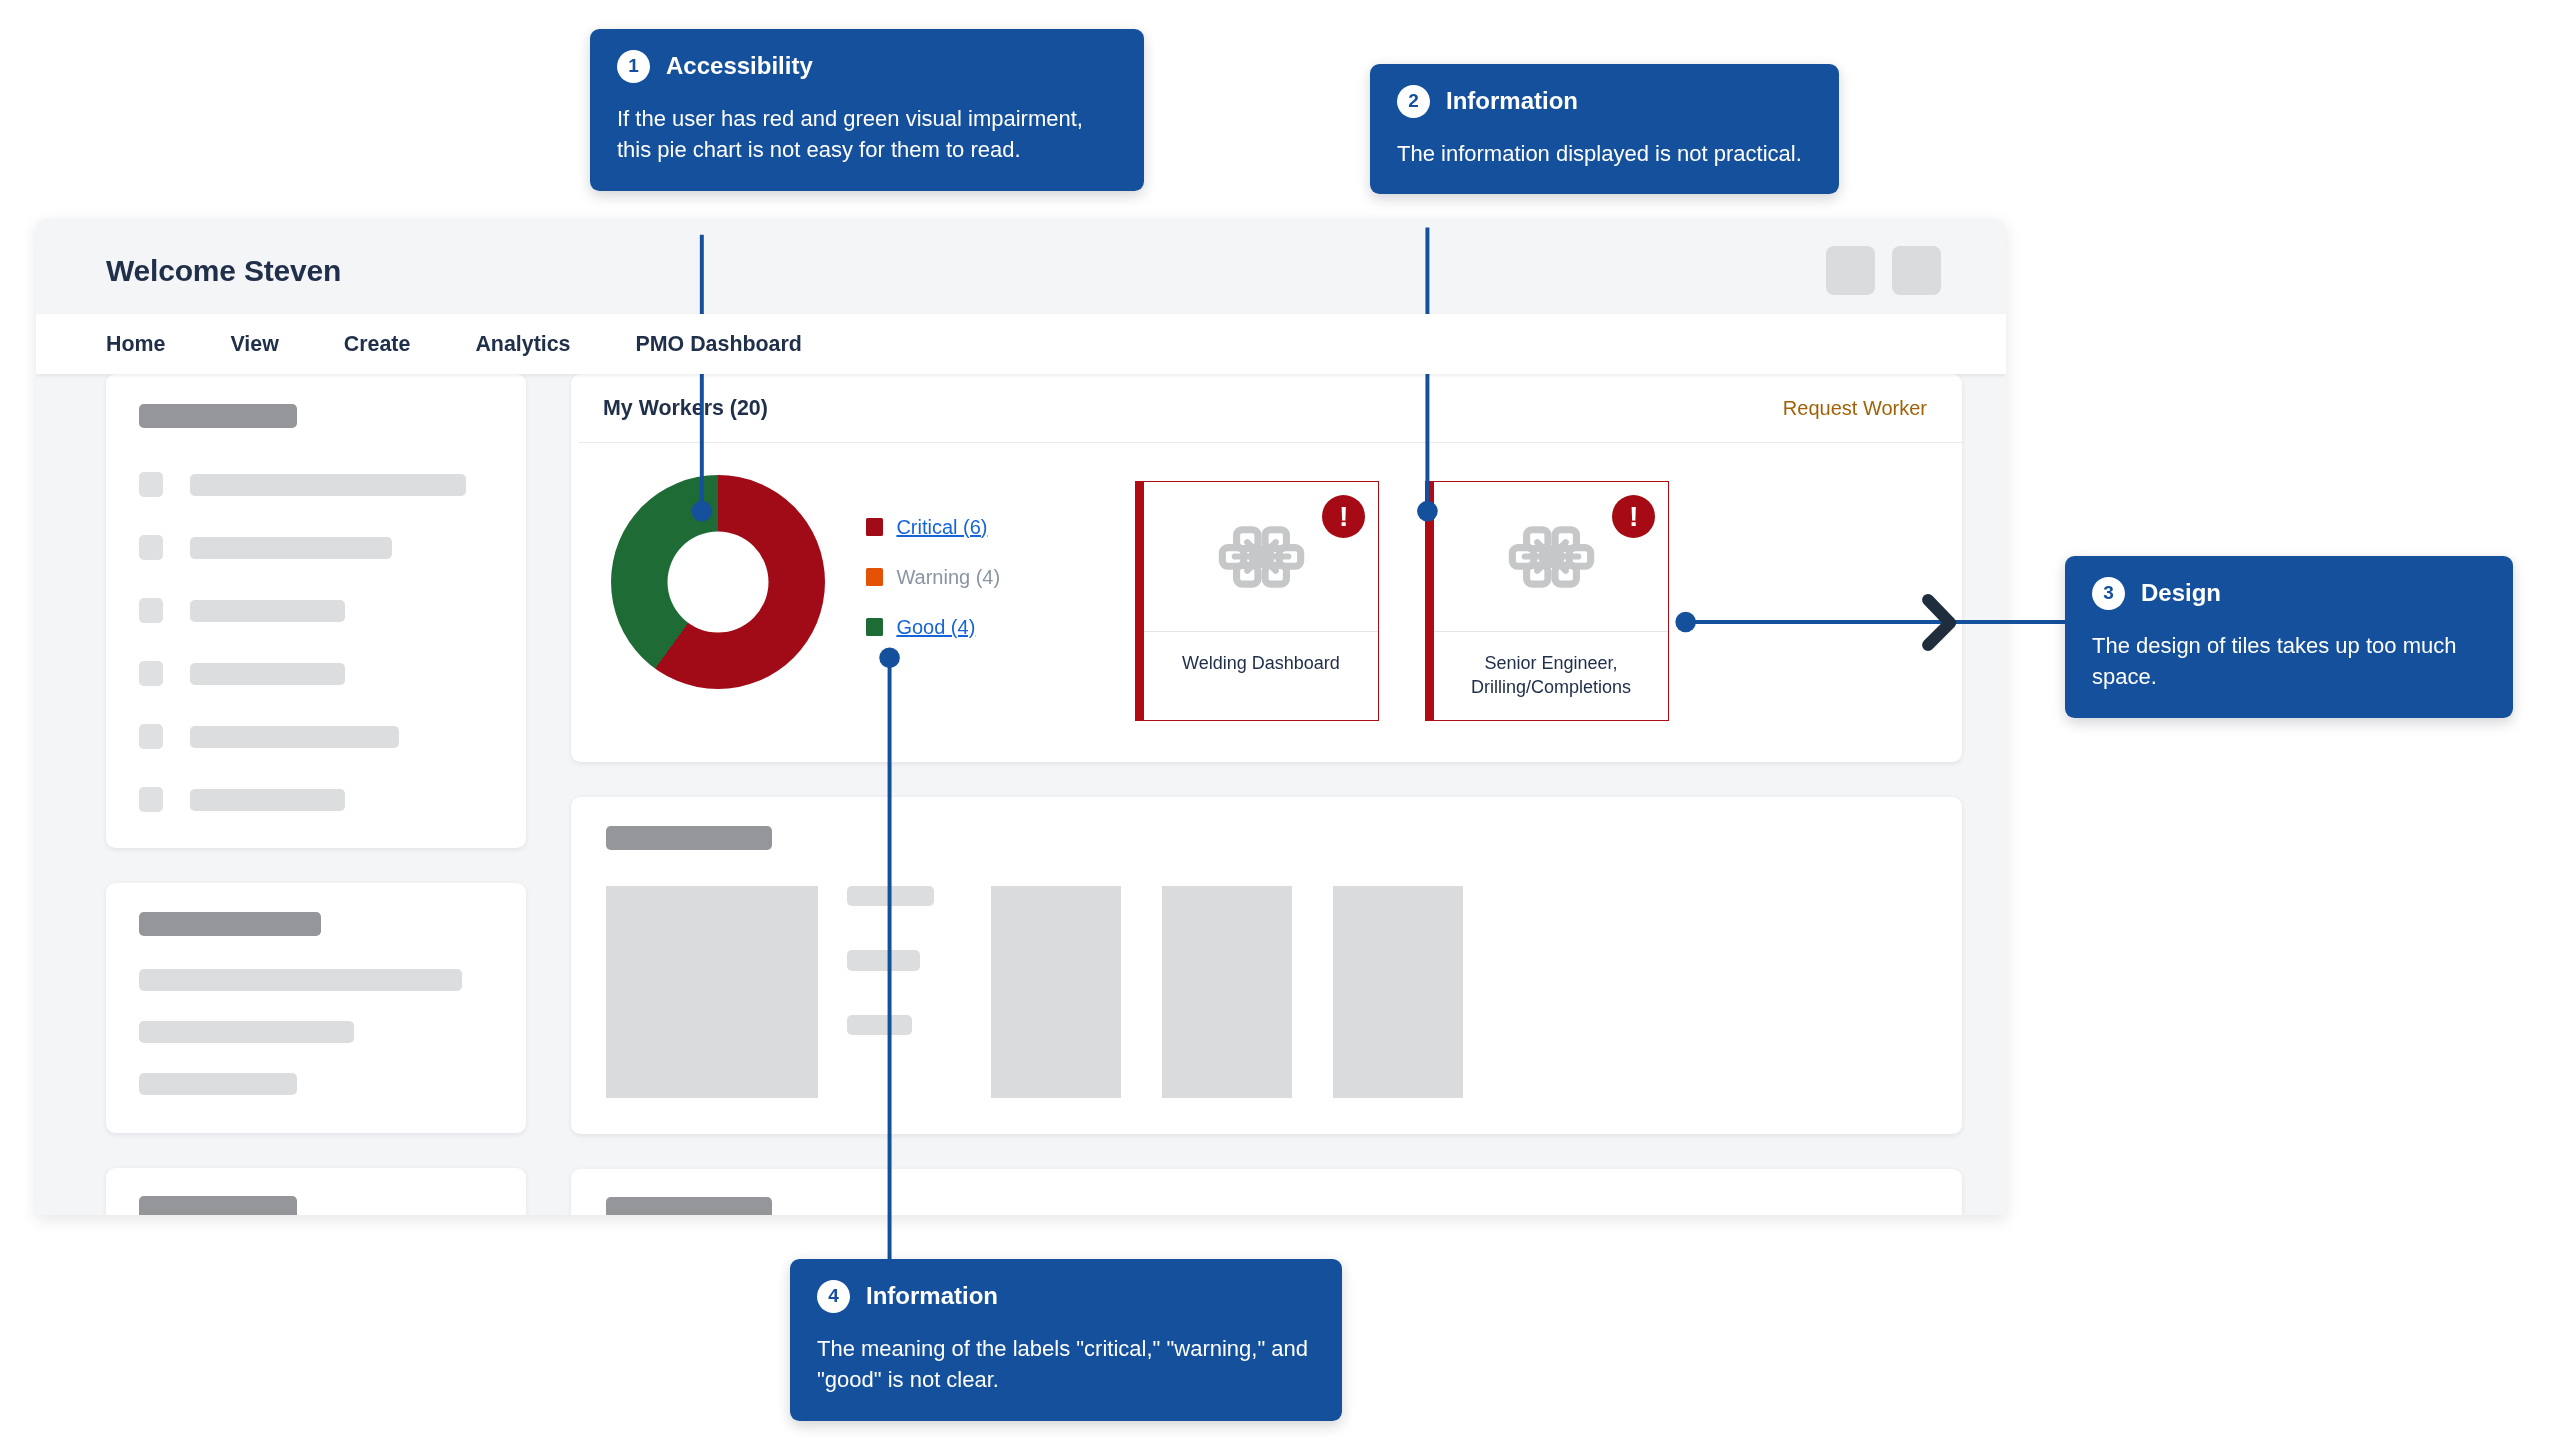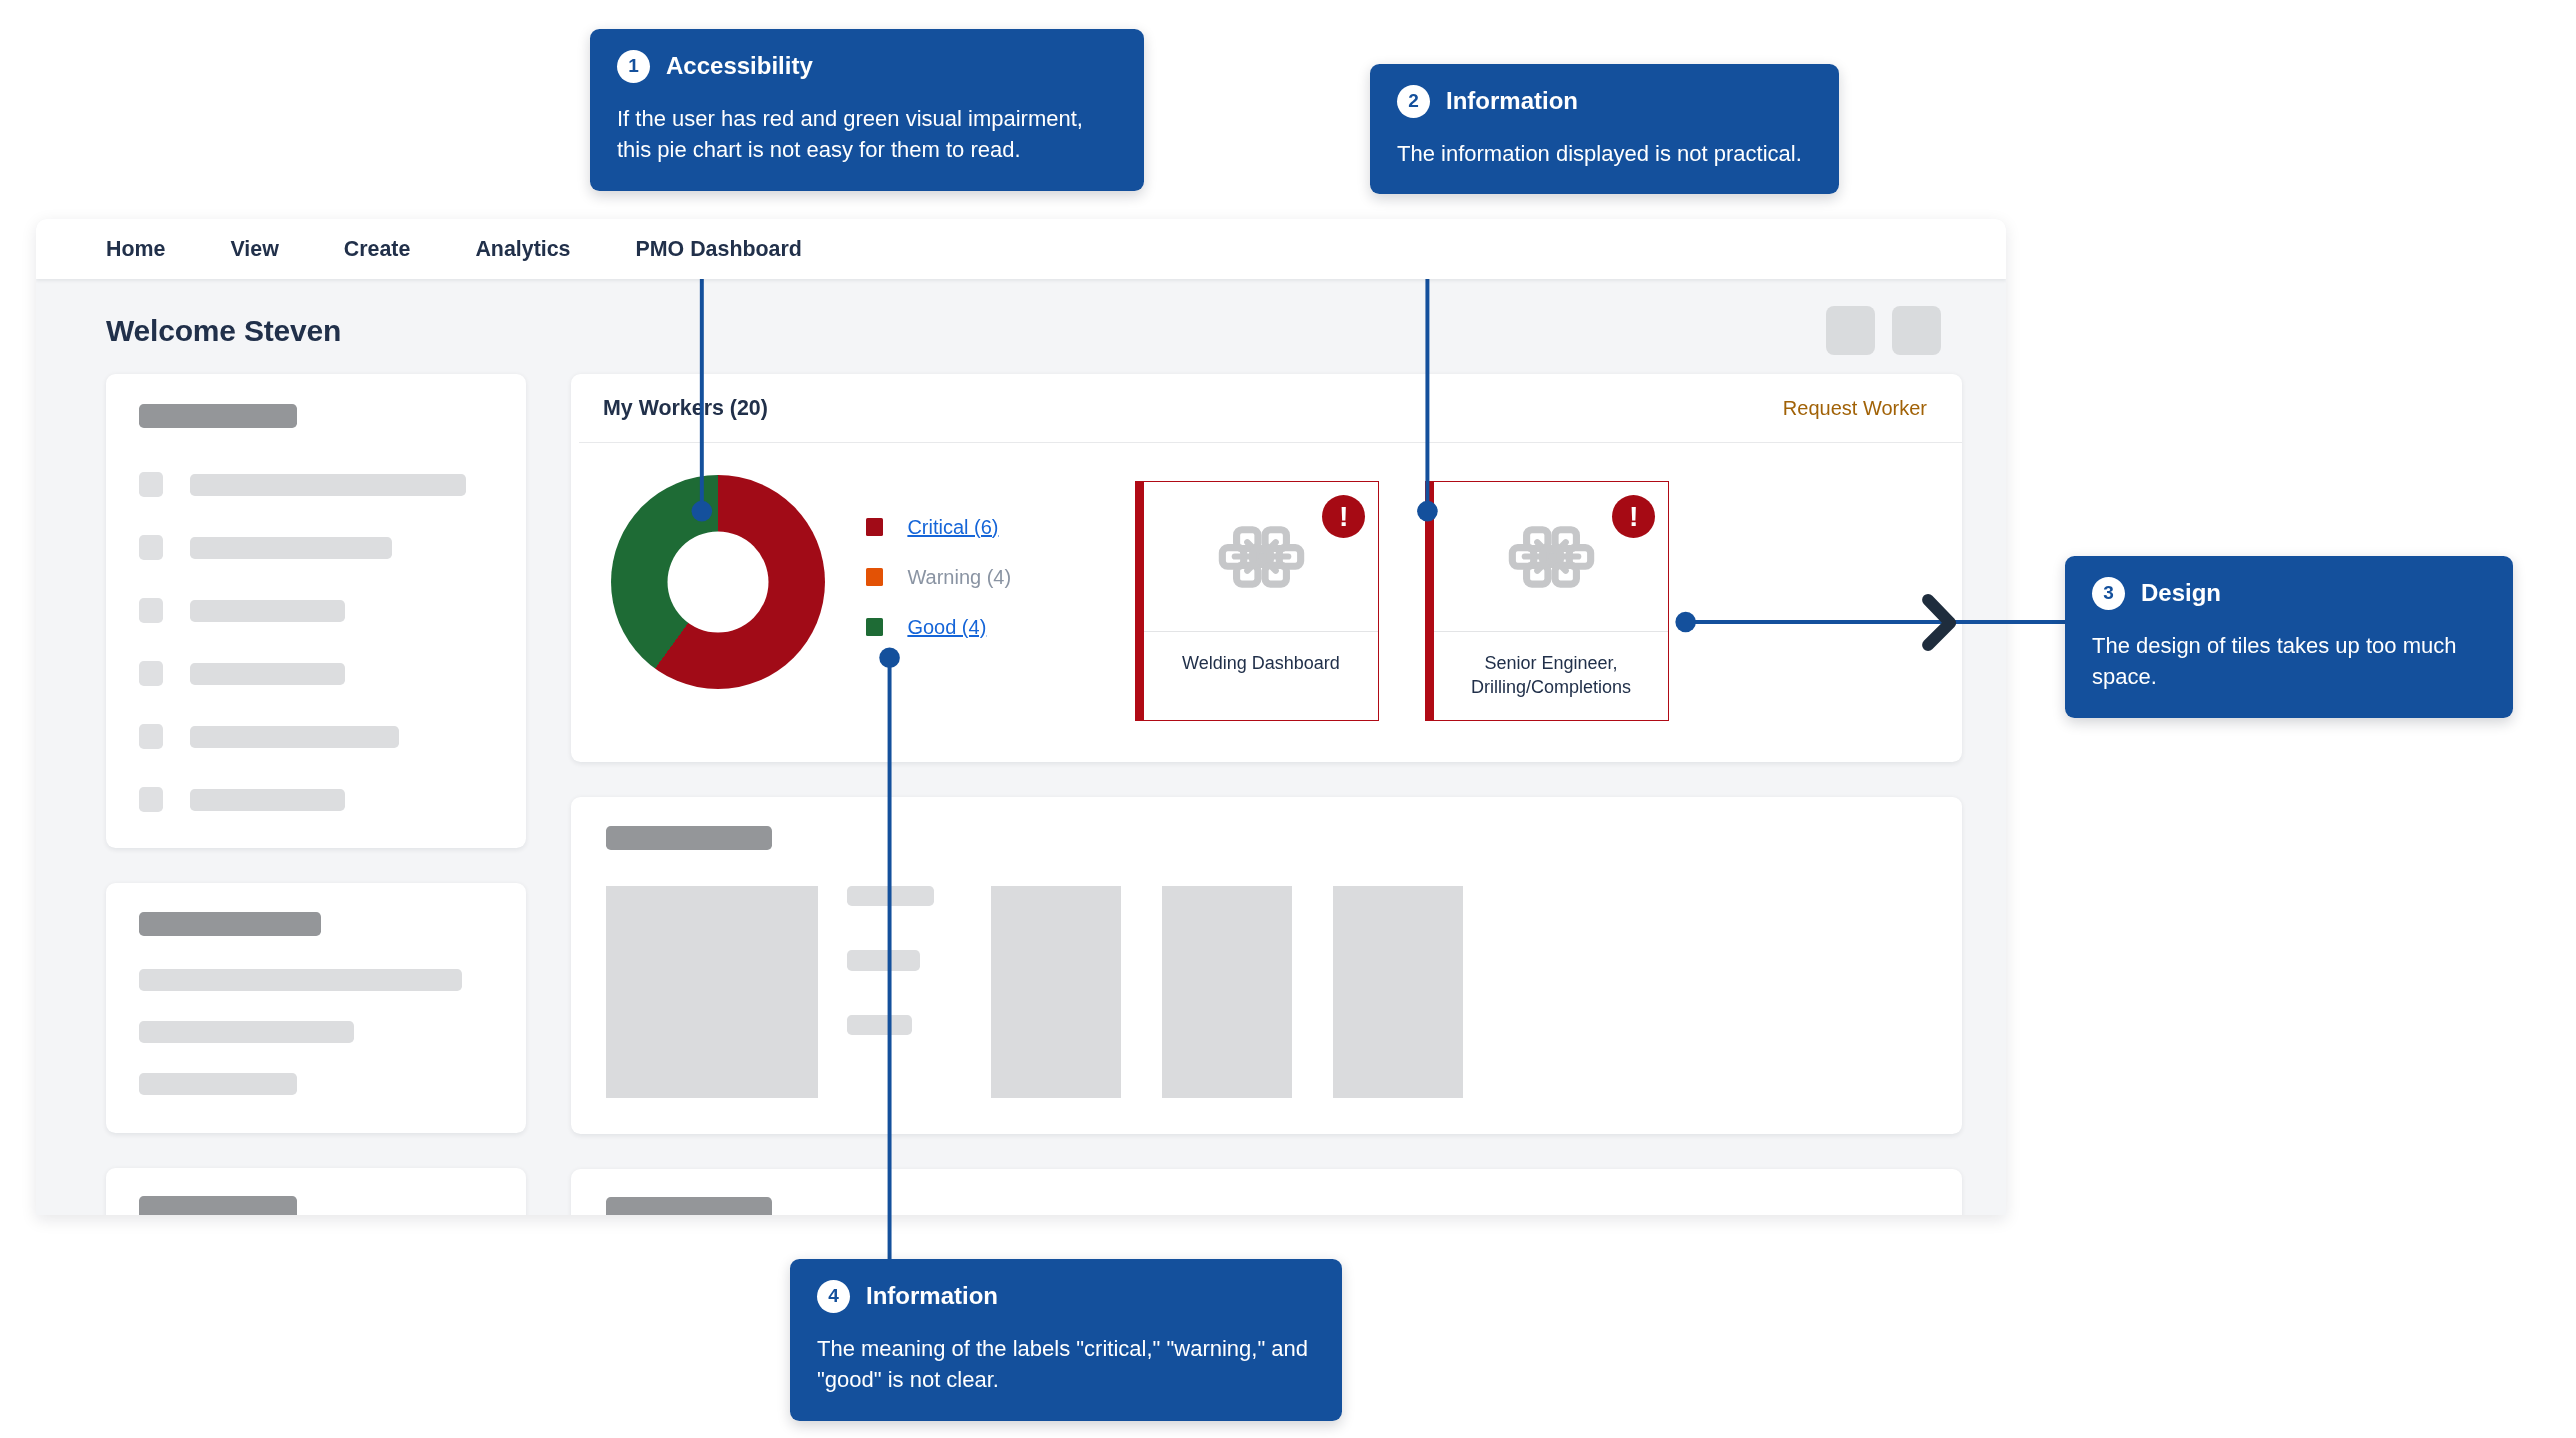--- a/index.html
+++ b/index.html
@@ -173,21 +173,21 @@
 
   #legend {
     margin-left: 41px;
     padding-top: 41px;
     flex: none;
     width: 190px;
   }
   .legend-row {
     display: flex;
     align-items: center;
-    gap: 24px;
+    gap: 13px;
     margin-bottom: 27px;
   }
   .legend-row:last-child { margin-bottom: 0; }
   .legend-swatch { width: 17.4px; height: 17.4px; flex: none; border-radius: 1.6px; }
   .legend-label { font-size: 20px; white-space: nowrap; }
   .legend-link { color: #1565d8; text-decoration: underline; cursor: pointer; }
   .legend-muted { color: #8a94a3; }
 
   
   #tiles { display: flex; gap: 46px; margin-left: 79px; padding-top: 6.3px; }
@@ -299,34 +299,34 @@
   #callout-1 { left: 590px; top: 29px;  width: 554px; }
   #callout-2 { left: 1370px; top: 64px; width: 469px; }
   #callout-3 { left: 2065px; top: 556px; width: 448px; }
   #callout-4 { left: 790px;  top: 1259px; width: 552px; }
 </style>
 </head>
 <body>
 
 <div id="app-window">
 
+  <div id="page-header">
+    <div id="page-title">Welcome Steven</div>
+    <div id="header-actions">
+      <div class="header-btn"></div>
+      <div class="header-btn"></div>
+    </div>
+  </div>
+
   <div id="nav-bar">
     <div class="nav-item">Home</div>
     <div class="nav-item">View</div>
     <div class="nav-item">Create</div>
     <div class="nav-item">Analytics</div>
     <div class="nav-item">PMO Dashboard</div>
-  </div>
-
-  <div id="page-header">
-    <div id="page-title">Welcome Steven</div>
-    <div id="header-actions">
-      <div class="header-btn"></div>
-      <div class="header-btn"></div>
-    </div>
   </div>
 
   <div id="app-body">
 
     <div id="left-col">
 
       <div class="card" id="sidebar-card-1">
         <div class="sk-title"></div>
         <div class="sk-row">
           <div class="sk-square"></div>

